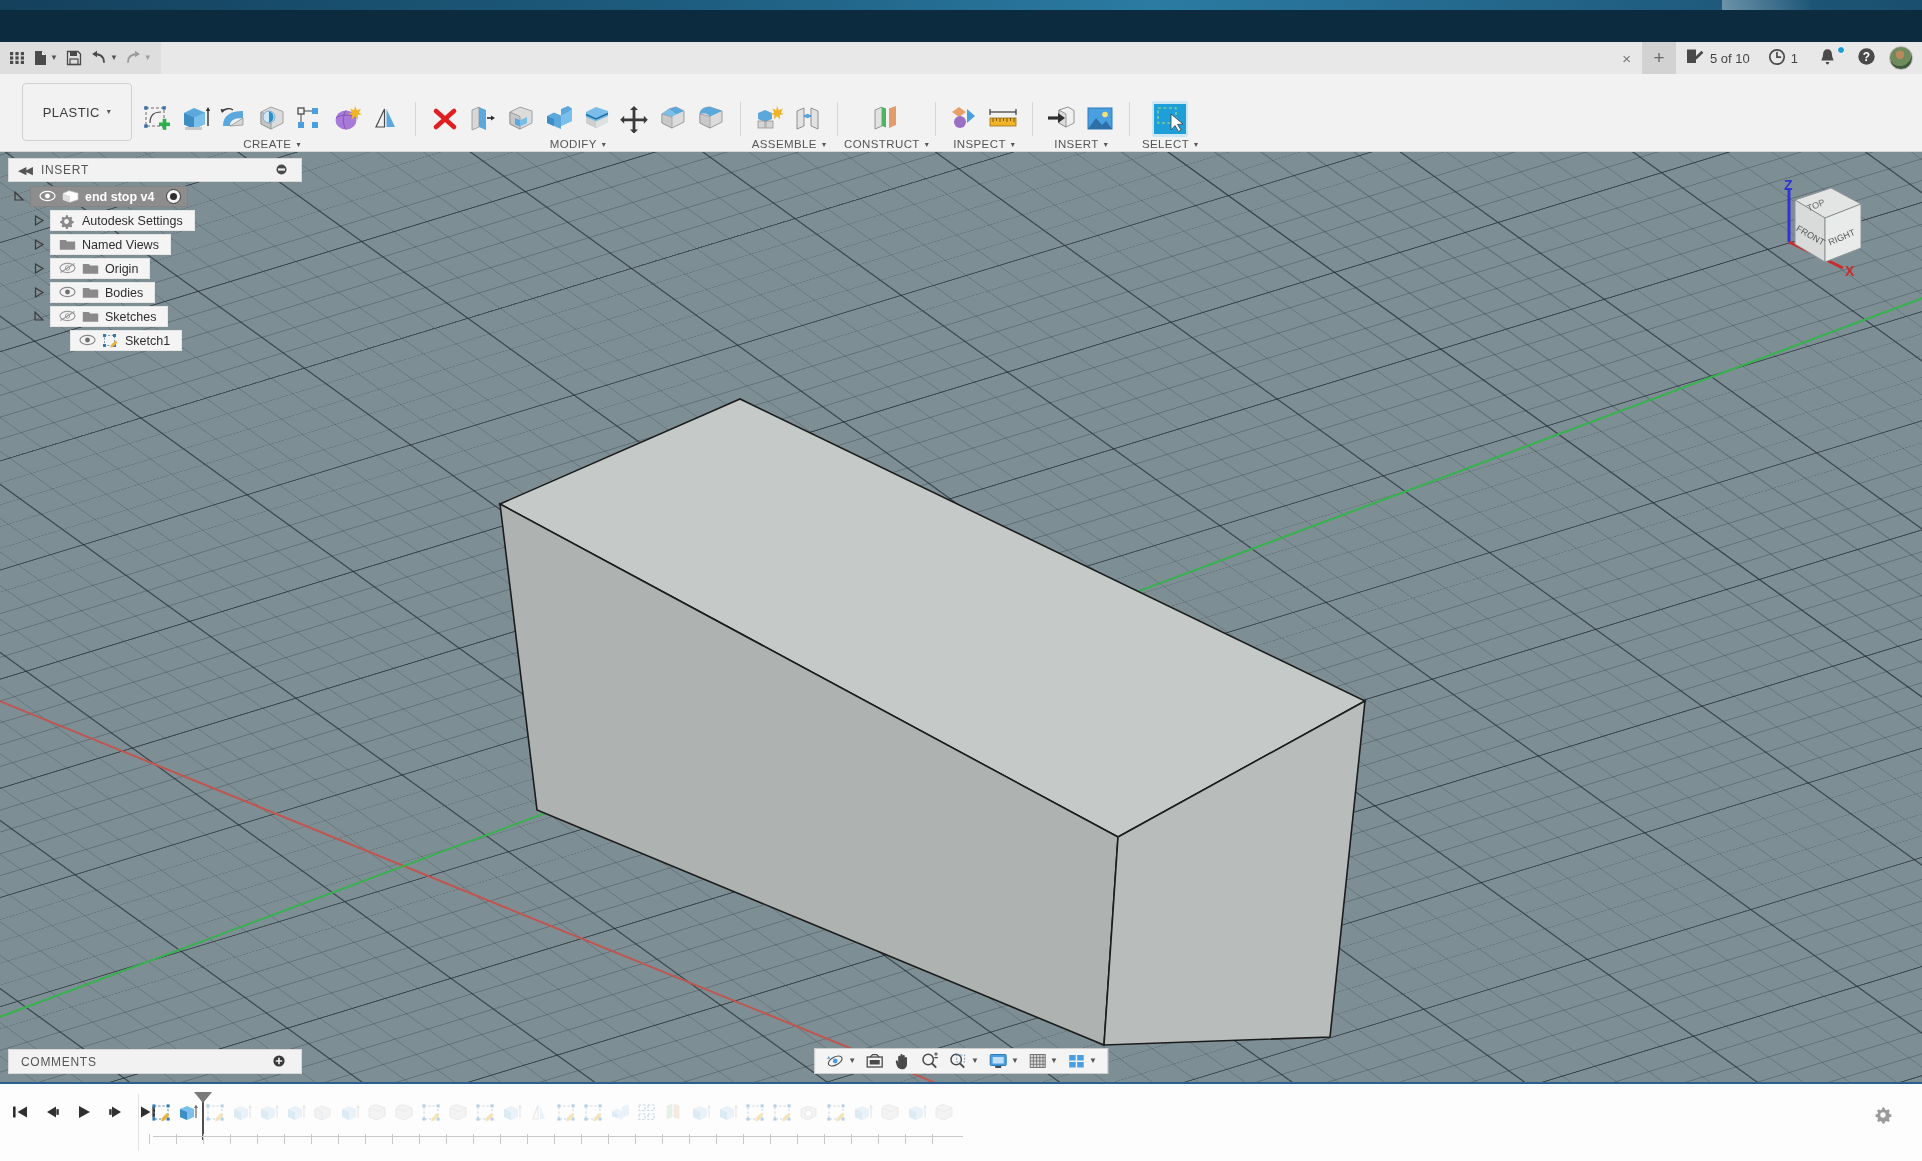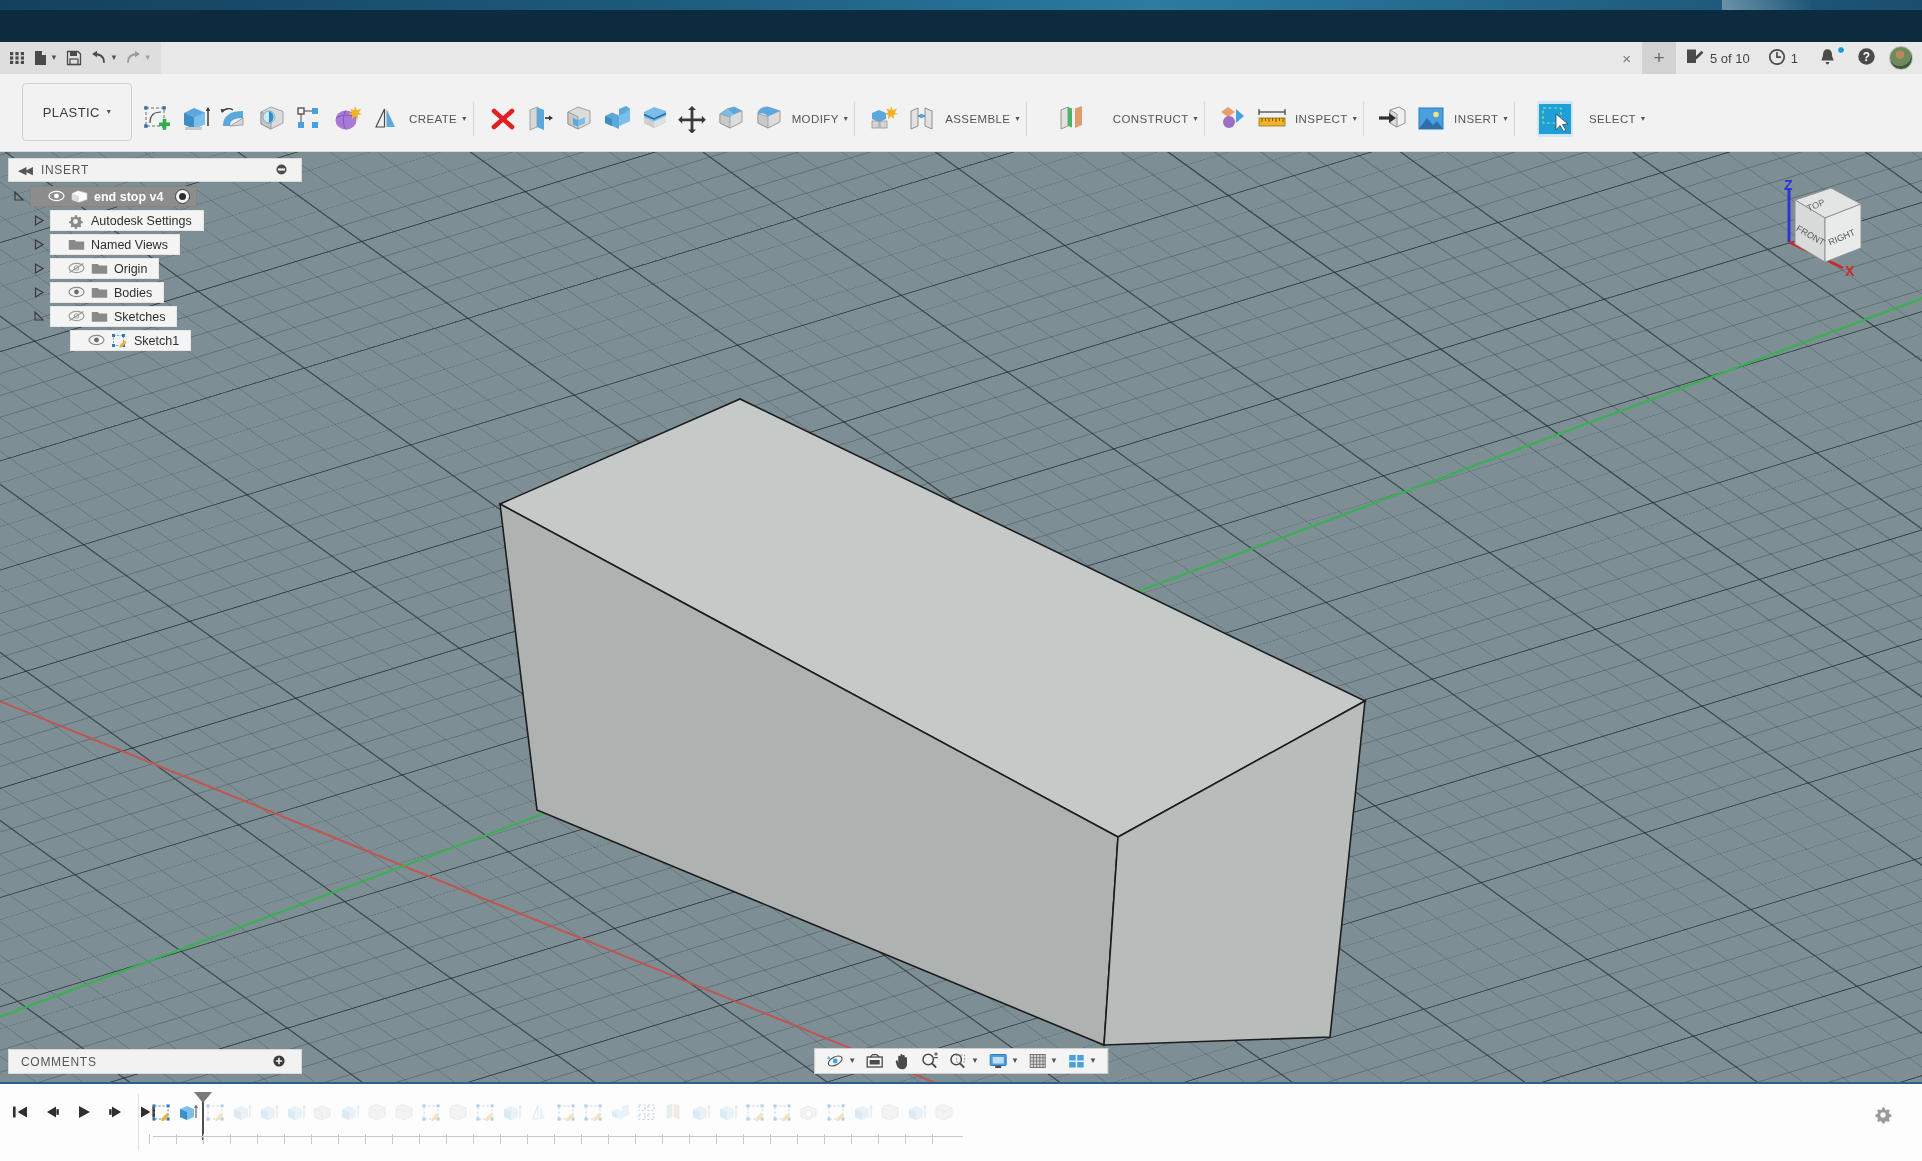--- a/index.html
+++ b/index.html
@@ -118,21 +118,21 @@
   }
   .rib-tab.active{ color:#1a9fd8; }
   .rib-tab.active::after{
     content:""; position:absolute; left:8px; right:8px; bottom:-4px; height:3px;
     background:#1a9fd8;
   }
   .panels{
     position:absolute; left:135px; top:26px; height:50px; display:flex;
     align-items:flex-start;
   }
-  .panel{ display:flex; flex-direction:row; align-items:center; position:relative; }
+  .panel{ display:flex; flex-direction:column; align-items:center; position:relative; }
   .panel-row{ display:flex; align-items:center; height:38px; gap:2px; padding:0 5px; }
   .panel-label{
     font-size:11.5px; color:#555; letter-spacing:.4px; height:13px; line-height:13px;
     display:flex; align-items:center; gap:3px;
   }
   .tool{
     width:36px; height:36px; display:flex; align-items:center; justify-content:center;
   }
   .tool.sel{ background:#cfe6f5; border-radius:2px; }
   .psep{ width:1px; height:34px; background:#d6d6d6; margin:0 6px; align-self:flex-start; margin-top:2px;}
@@ -190,21 +190,21 @@
   .tnode{
     display:flex; align-items:center; height:21px; margin-bottom:3px;
     font-size:12.5px; color:#2e2e2e;
   }
   .twist{
     width:22px; flex:none; display:flex; align-items:center; justify-content:center;
     color:#3a3a3a;
   }
   .tchip{
     display:flex; align-items:center; gap:6px; height:21px;
-    background:#f4f4f4; padding:0 11px 0 17px; border:1px solid rgba(0,0,0,.06);
+    background:#f4f4f4; padding:0 11px 0 8px; border:1px solid rgba(0,0,0,.06);
   }
   .tchip.selected{ background:#8d8d8d; color:#ffffff; padding-right:6px;}
   .tchip.selected .tlabel{ color:#fff; font-weight:bold; }
   .eye{ width:17px; height:13px; flex:none; }
   .folder{ width:17px; height:13px; flex:none; }
   .tlabel{ white-space:nowrap; }
   .radio-out{
     width:15px; height:15px; border-radius:50%; border:1.6px solid #3a3a3a;
     display:flex; align-items:center; justify-content:center; margin-left:6px; flex:none;
     background:#f4f4f4;

